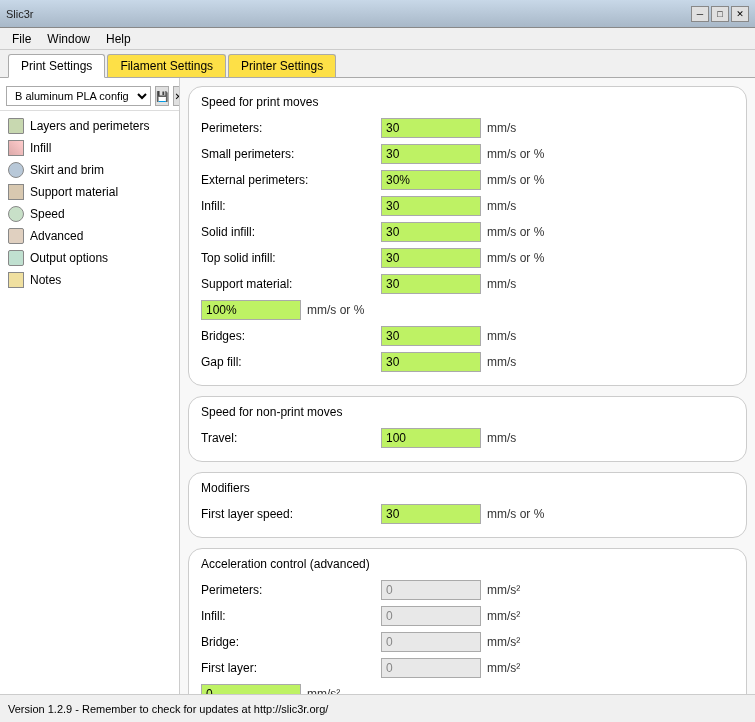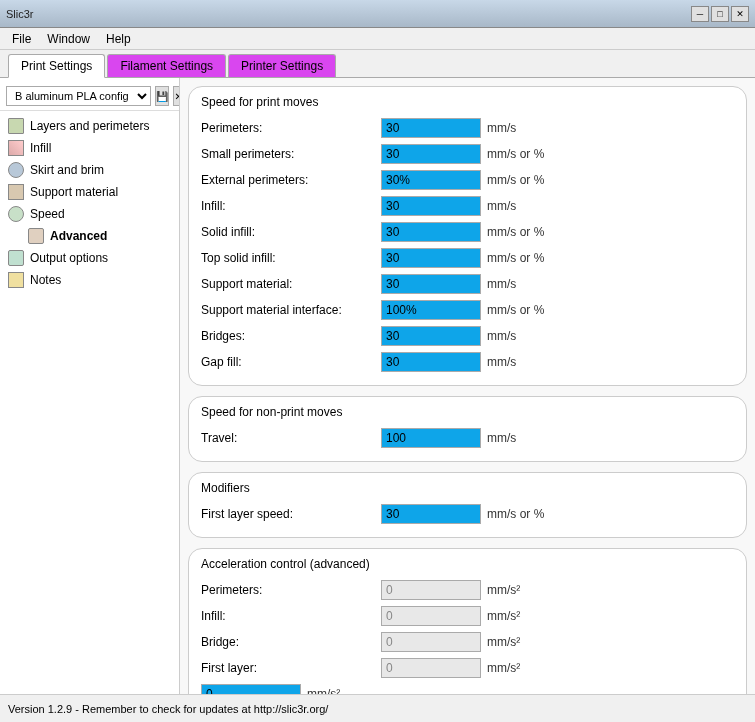--- a/index.html
+++ b/index.html
@@ -62,21 +62,21 @@
       display: flex;
       align-items: flex-end;
       background: #f0f0f0;
       padding: 4px 0 0 8px;
       border-bottom: 1px solid #aaa;
     }
     .tab {
       padding: 4px 12px;
       border: 1px solid #aaa;
       border-bottom: none;
-      background: #d946ef;
+      background: #fde047;
       cursor: pointer;
       font-size: 12px;
       margin-right: 2px;
       border-radius: 3px 3px 0 0;
     }
     .tab.active {
       background: #fff;
       border-bottom: 1px solid #fff;
       margin-bottom: -1px;
       z-index: 1;
@@ -124,21 +124,21 @@
       font-size: 10px;
     }
     .sidebar-item {
       display: flex;
       align-items: center;
       gap: 6px;
       padding: 3px 8px;
       cursor: pointer;
       font-size: 12px;
     }
-    .sidebar-item.active { font-weight: bold; margin-left: 20px; }
+    .sidebar-item.active { font-weight: normal; }
     .sidebar-icon {
       width: 16px;
       height: 16px;
       display: flex;
       align-items: center;
       justify-content: center;
       flex-shrink: 0;
     }
     
     .icon-layers { background: #c8d8b0; border: 1px solid #888; border-radius: 1px; }
@@ -180,21 +180,21 @@
       width: 180px;
       font-size: 12px;
       flex-shrink: 0;
     }
     .field-input {
       width: 100px;
       height: 20px;
       border: 1px solid #aaa;
       padding: 1px 4px;
       font-size: 12px;
-      background: #0ea5e9;
+      background: #bef264;
     }
     .field-input.disabled {
       background: #e8e8e8;
       color: #888;
     }
     .field-unit {
       margin-left: 6px;
       font-size: 12px;
       color: #333;
     }
@@ -321,21 +321,20 @@
         <span class="field-label">Top solid infill:</span>
         <input class="field-input" type="text" value="30" style="">
         <span class="field-unit">mm/s or %</span>
       </div>
       <div class="field-row">
         <span class="field-label">Support material:</span>
         <input class="field-input" type="text" value="30" style="">
         <span class="field-unit">mm/s</span>
       </div>
       <div class="field-row">
-        <span class="field-label">Support material interface:</span>
         <input class="field-input" type="text" value="100%" style="">
         <span class="field-unit">mm/s or %</span>
       </div>
       <div class="field-row">
         <span class="field-label">Bridges:</span>
         <input class="field-input" type="text" value="30" style="">
         <span class="field-unit">mm/s</span>
       </div>
       <div class="field-row">
         <span class="field-label">Gap fill:</span>

